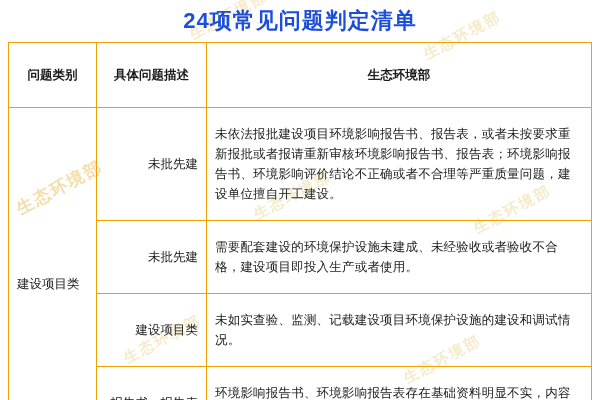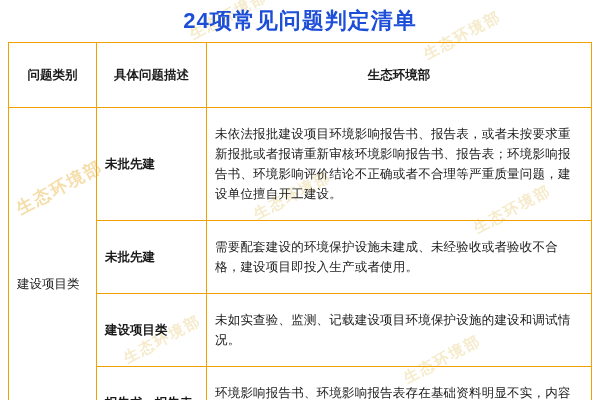--- a/index.html
+++ b/index.html
@@ -81,22 +81,22 @@
   .col-cat { width: 88px; }
   .col-desc { width: 110px; }
   .col-ref { width: auto; }
 
   td.cat {
     color: #c00000;
     font-weight: normal;
     font-size: 13px;
   }
   td.desc {
-    text-align: left;
-    font-weight: bold;
+    text-align: right;
+    font-weight: normal;
     font-size: 13px;
     color: #111111;
   }
   td.ref {
     text-align: left;
     font-size: 12.5px;
     color: #111111;
     letter-spacing: 0.2px;
   }
 </style>

